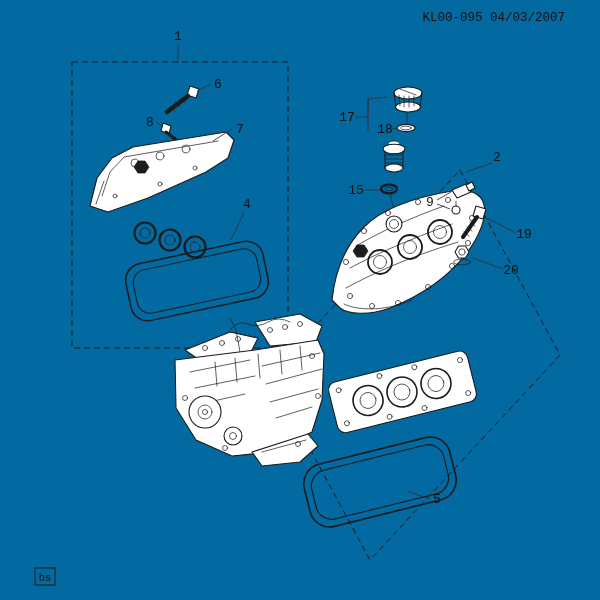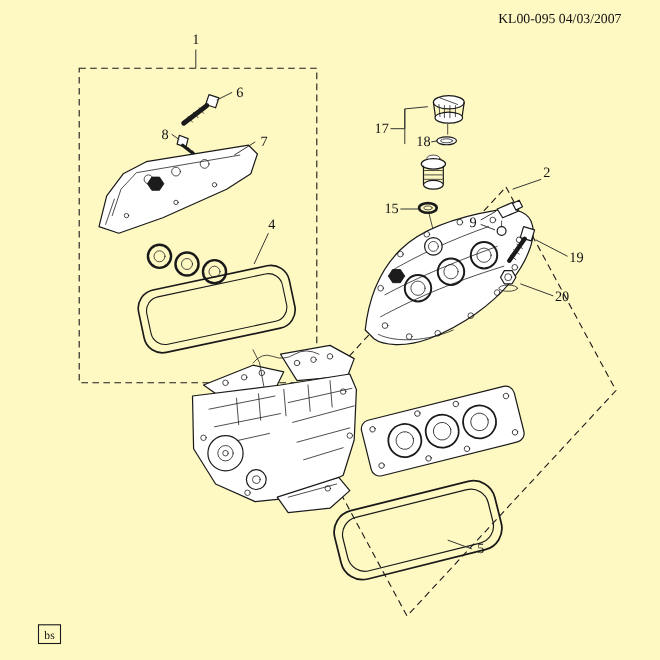--- a/index.html
+++ b/index.html
@@ -1,18 +1,18 @@
 <!DOCTYPE html>
 <html><head>
 <meta charset="utf-8">
 <style>
   html,body{margin:0;padding:0;background:#ffffff;}
   .page{
-    position:relative;width:600px;height:600px;background:#fef9c3;
-    font-family:Liberation Serif, serif;overflow:hidden;
+    position:relative;width:600px;height:600px;background:#0369a1;
+    font-family:Liberation Mono, monospace;overflow:hidden;
   }
   svg{position:absolute;left:0;top:0;}
   .ln{stroke:#1a1a1a;stroke-width:1.1;fill:none;stroke-linecap:round;stroke-linejoin:round;}
   .thin{stroke:#1a1a1a;stroke-width:.7;fill:none;stroke-linecap:round;}
   .fw{fill:#ffffff;}
   .dark{fill:#1c1c1c;stroke:#1a1a1a;stroke-width:.8;}
   .dash{stroke:#1a1a1a;stroke-width:1;fill:none;stroke-dasharray:6 4;}
   .lead{stroke:#333333;stroke-width:.9;fill:none;}
   .callout{font-size:13px;fill:#111111;}
   .ref{font-size:12.5px;fill:#111111;}

